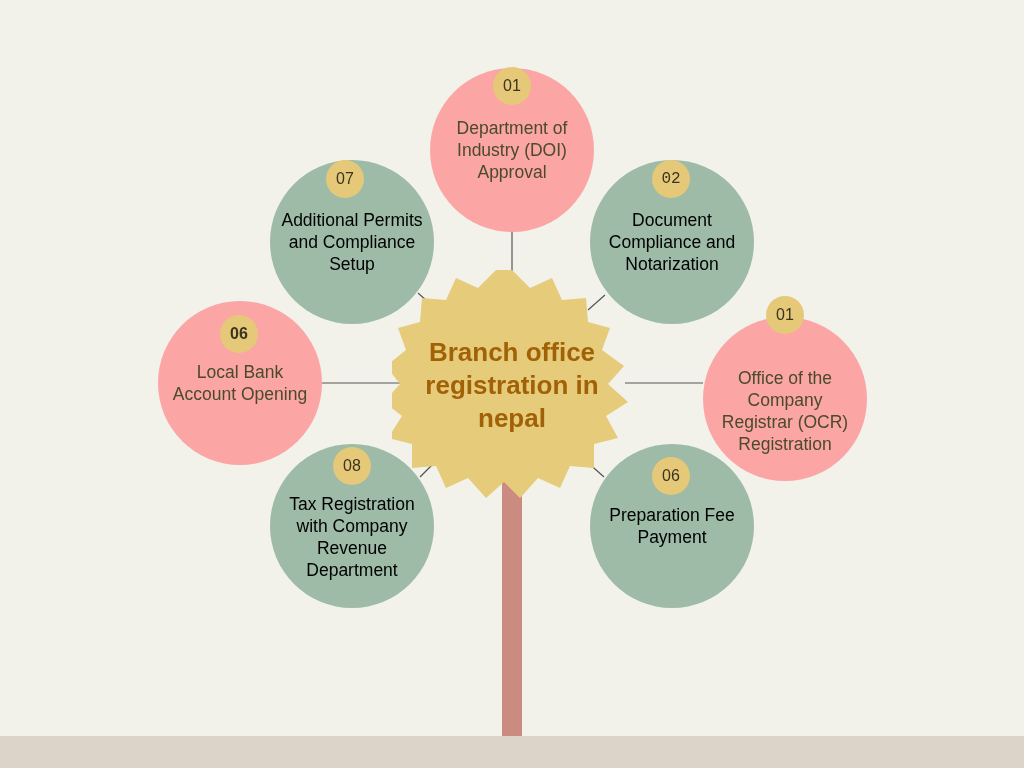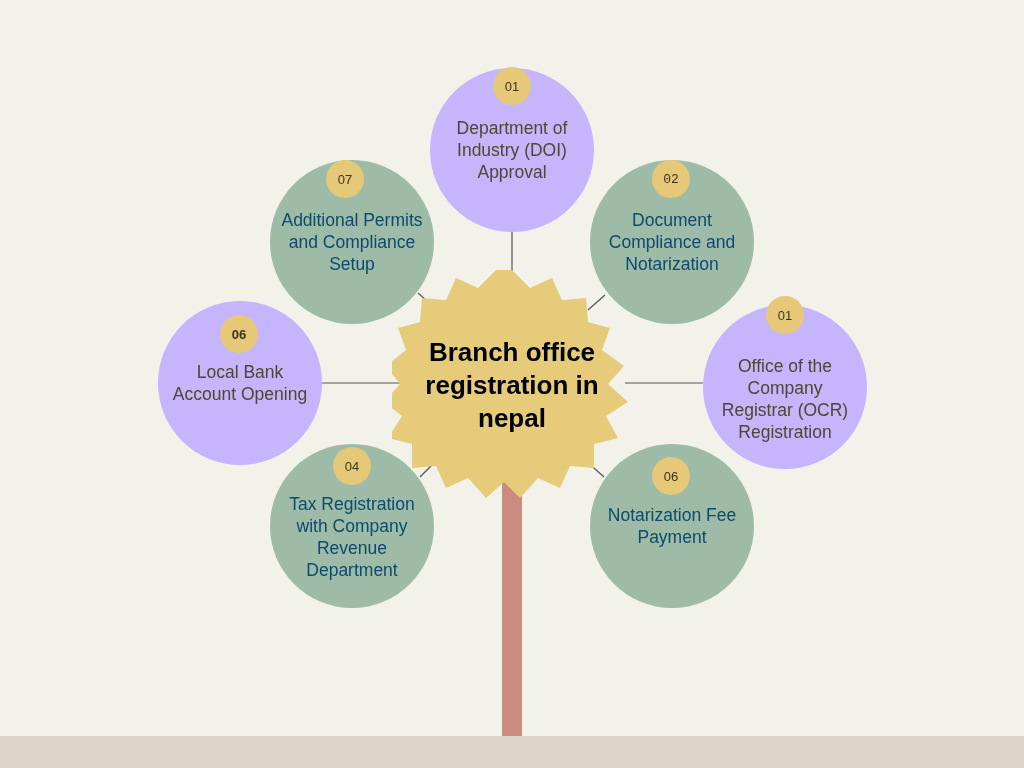--- a/index.html
+++ b/index.html
@@ -2,27 +2,27 @@
 <html><head>
 <meta charset="utf-8">
 <style>
   html, body { margin:0; padding:0; }
   body { width:1024px; height:768px; position:relative; overflow:hidden; background:#f2f2ea; font-family:"Liberation Sans", sans-serif; }
   .ground { position:absolute; left:0; top:736px; width:1024px; height:32px; background:#ddd4c9; }
   .stem { position:absolute; left:502px; top:470px; width:20px; height:266px; background:#cc8b80; }
   svg.lines { position:absolute; left:0; top:0; width:1024px; height:768px; }
   .node { position:absolute; width:164px; height:164px; border-radius:50%; display:flex; align-items:center; justify-content:center; text-align:center; }
   .node .label { font-size:17.5px; line-height:22px; color:#3f4a3a; padding:0 8px; }
-  .node.olive { background:#c4b5fd; }
+  .node.olive { background:#fca5a5; }
   .node.sage { background:#9dbba6; }
   .node.olive .label { color:#4a4a2e; }
-  .node.sage .label { color:#0c4a6e;text-align:center; }
-  .badge { position:absolute; width:38px; height:38px; border-radius:50%; background:#e5c978; color:#3b3420; font-size:13px; display:flex; align-items:center; justify-content:center; }
+  .node.sage .label { color:#000000;text-align:center; }
+  .badge { position:absolute; width:38px; height:38px; border-radius:50%; background:#e5c978; color:#3b3420; font-size:16px; display:flex; align-items:center; justify-content:center; }
   .center-burst { position:absolute; left:392px; top:270px; width:240px; height:230px; }
-  .center-text { position:absolute; left:392px; top:270px; width:240px; height:230px; display:flex; align-items:center; justify-content:center; text-align:center; font-weight:bold; font-size:26px; line-height:33px; color:#000000; }
+  .center-text { position:absolute; left:392px; top:270px; width:240px; height:230px; display:flex; align-items:center; justify-content:center; text-align:center; font-weight:bold; font-size:26px; line-height:33px; color:#a16207; }
 </style>
 </head>
 <body>
 
 <div class="ground"></div>
 <div class="stem"></div>
 
 <svg class="lines">
   <line x1="512" y1="230" x2="512" y2="272" stroke="#555" stroke-width="1.2"></line>
   <line x1="605" y1="295" x2="588" y2="310" stroke="#555" stroke-width="1.2"></line>
@@ -44,34 +44,34 @@
 <div class="node olive" style="left:430px;top:68px;">
   <span class="label">Department of Industry (DOI) Approval</span>
 </div>
 <div class="badge" style="left:493px;top:67px;">01</div>
 
 <div class="node sage" style="left:590px;top:160px;">
   <span class="label">Document Compliance and Notarization</span>
 </div>
 <div class="badge" style="left:652px;top:160px;font-family:Liberation Mono, monospace;">02</div>
 
-<div class="node olive" style="left:703px;top:305px;">
+<div class="node olive" style="left:703px;top:317px;">
   <span class="label" style="padding-top:24px;">Office of the Company Registrar (OCR) Registration</span>
 </div>
 <div class="badge" style="left:766px;top:296px;">01</div>
 
 <div class="node sage" style="left:590px;top:444px;">
-  <span class="label">Notarization Fee Payment</span>
+  <span class="label">Preparation Fee Payment</span>
 </div>
 <div class="badge" style="left:652px;top:457px;">06</div>
 
 <div class="node sage" style="left:270px;top:444px;">
   <span class="label" style="padding-top:22px;">Tax Registration with Company Revenue Department</span>
 </div>
-<div class="badge" style="left:333px;top:447px;">04</div>
+<div class="badge" style="left:333px;top:447px;">08</div>
 
 <div class="node olive" style="left:158px;top:301px;">
   <span class="label">Local Bank Account Opening</span>
 </div>
 <div class="badge" style="left:220px;top:315px;font-weight:bold;">06</div>
 
 <div class="node sage" style="left:270px;top:160px;">
   <span class="label">Additional Permits and Compliance Setup</span>
 </div>
 <div class="badge" style="left:326px;top:160px;">07</div>

